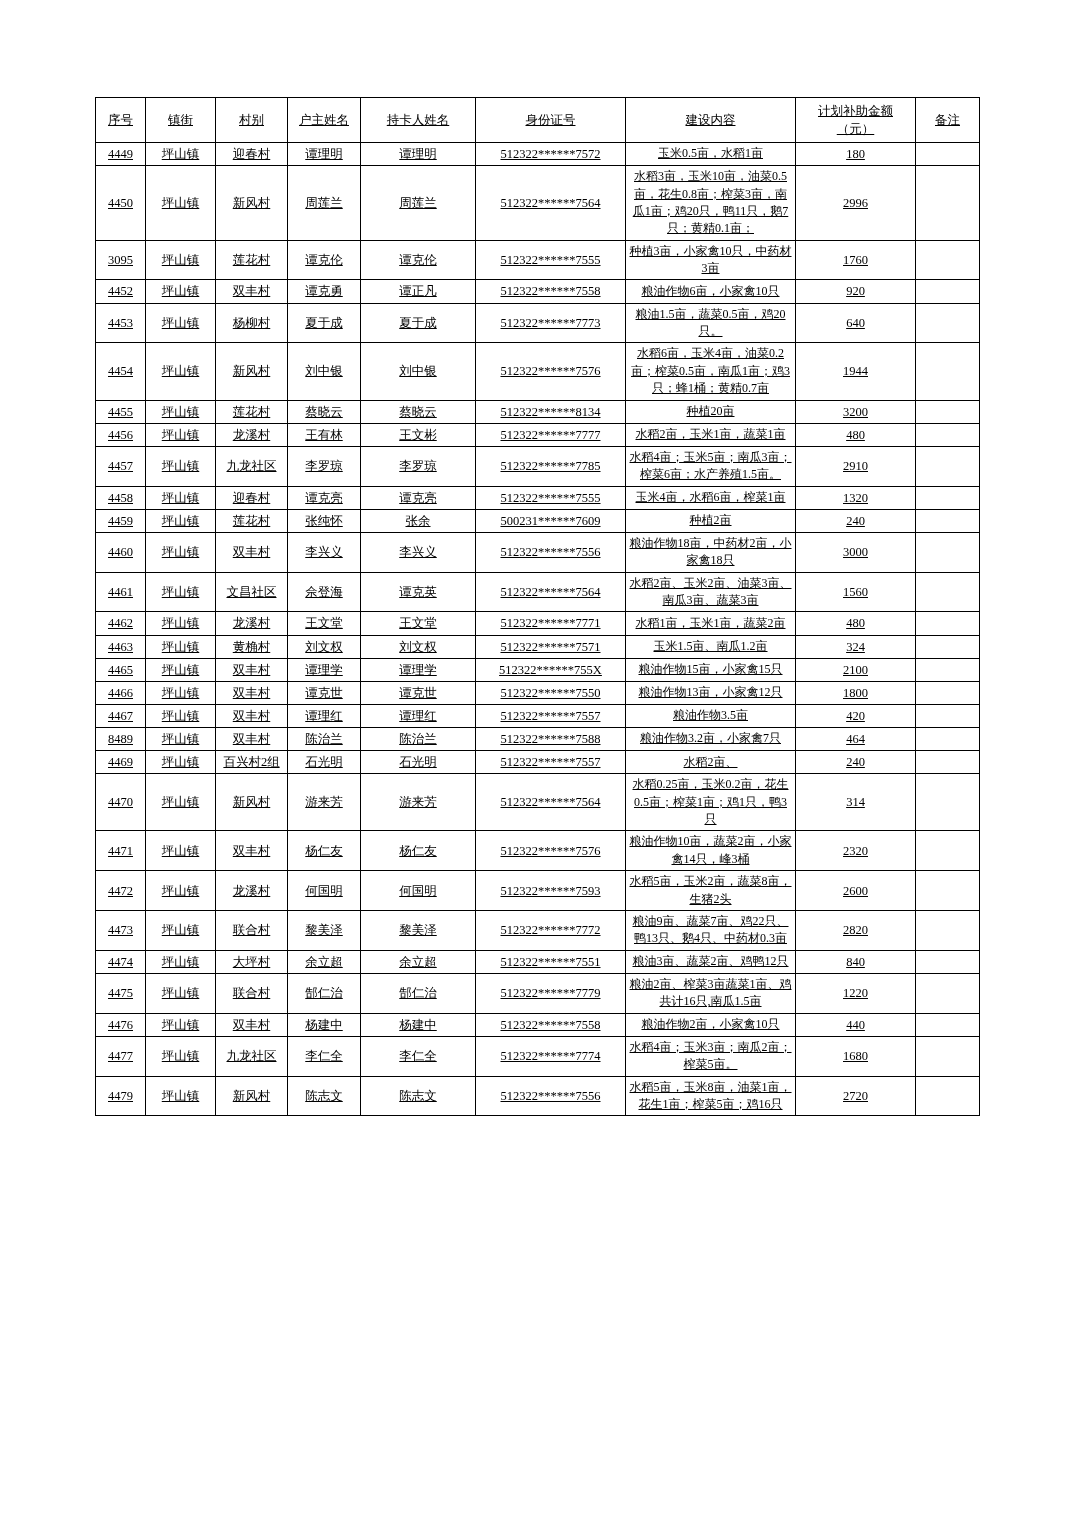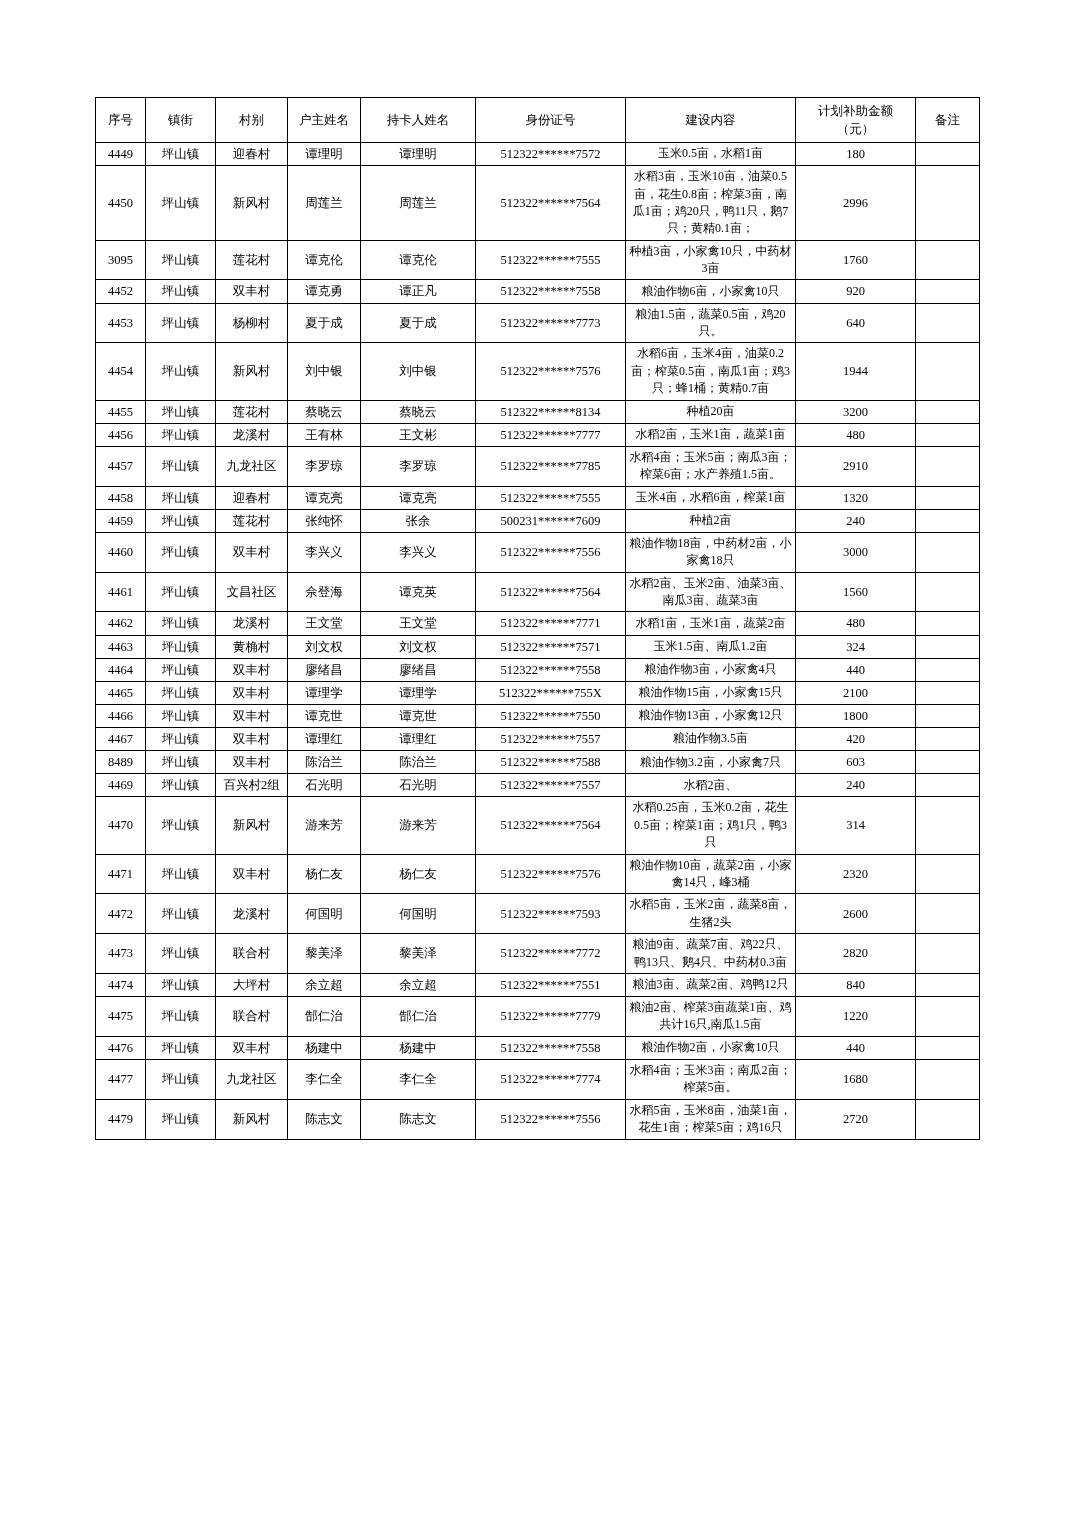--- a/index.html
+++ b/index.html
@@ -12,20 +12,21 @@
     min-height: 1520px;
     font-family: "Liberation Serif", "DejaVu Serif", serif;
     color: #000000;
     box-sizing: border-box;
     padding: 97px 0 60px 95px;
   }
   table {
     border-collapse: collapse;
     table-layout: fixed;
     width: 884px;
+    text-decoration: underline;
   }
   th, td {
     border: 1px solid #000000;
     text-align: center;
     vertical-align: middle;
     font-size: 12.5px;
     font-weight: normal;
     line-height: 1.45;
     padding: 2px 3px;
     word-break: break-all;
@@ -239,31 +240,20 @@
         <td class="c-town">坪山镇</td>
         <td class="c-village">黄桷村</td>
         <td class="c-head">刘文权</td>
         <td class="c-card">刘文权</td>
         <td class="c-idno">512322******7571</td>
         <td class="c-content">玉米1.5亩、南瓜1.2亩</td>
         <td class="c-amount">324</td>
         <td class="c-note"></td>
       </tr>
       <tr>
-        <td class="c-id">4464</td>
-        <td class="c-town">坪山镇</td>
-        <td class="c-village">双丰村</td>
-        <td class="c-head">廖绪昌</td>
-        <td class="c-card">廖绪昌</td>
-        <td class="c-idno">512322******7558</td>
-        <td class="c-content">粮油作物3亩，小家禽4只</td>
-        <td class="c-amount">440</td>
-        <td class="c-note"></td>
-      </tr>
-      <tr>
         <td class="c-id">4465</td>
         <td class="c-town">坪山镇</td>
         <td class="c-village">双丰村</td>
         <td class="c-head">谭理学</td>
         <td class="c-card">谭理学</td>
         <td class="c-idno">512322******755X</td>
         <td class="c-content">粮油作物15亩，小家禽15只</td>
         <td class="c-amount">2100</td>
         <td class="c-note"></td>
       </tr>
@@ -290,21 +280,21 @@
         <td class="c-note"></td>
       </tr>
       <tr>
         <td class="c-id">8489</td>
         <td class="c-town">坪山镇</td>
         <td class="c-village">双丰村</td>
         <td class="c-head">陈治兰</td>
         <td class="c-card">陈治兰</td>
         <td class="c-idno">512322******7588</td>
         <td class="c-content">粮油作物3.2亩，小家禽7只</td>
-        <td class="c-amount">603</td>
+        <td class="c-amount">464</td>
         <td class="c-note"></td>
       </tr>
       <tr>
         <td class="c-id">4469</td>
         <td class="c-town">坪山镇</td>
         <td class="c-village">百兴村2组</td>
         <td class="c-head">石光明</td>
         <td class="c-card">石光明</td>
         <td class="c-idno">512322******7557</td>
         <td class="c-content">水稻2亩、</td>

